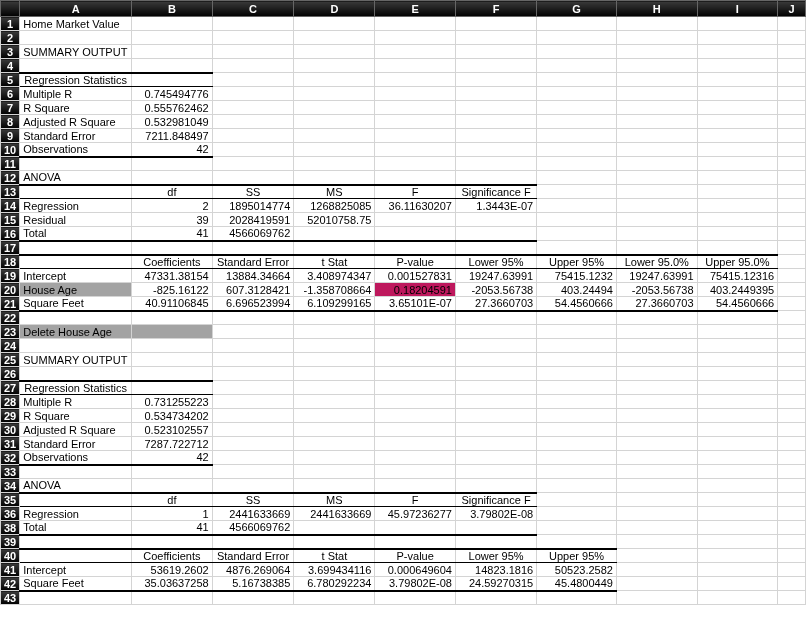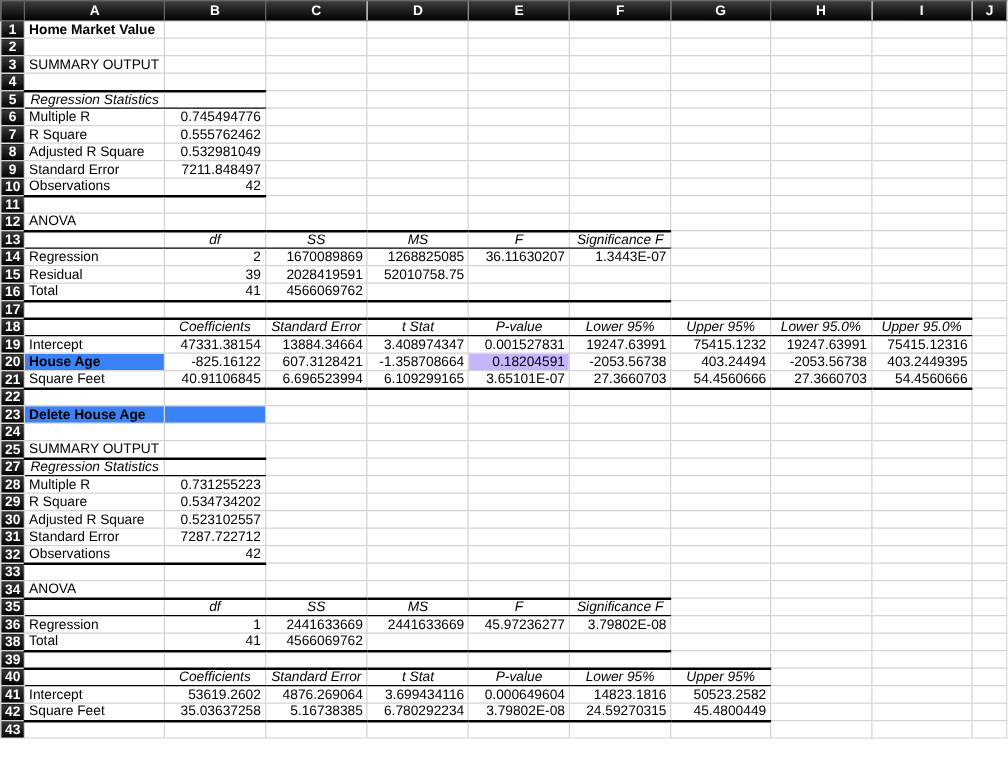--- a/index.html
+++ b/index.html
@@ -2,29 +2,29 @@
 <html><head>
 <meta charset="utf-8">
 <style>
   html,body{margin:0;padding:0;font-family:Arial,Helvetica,sans-serif;font-size:11px;background:#fff;color:#000}
   .sheet{border-collapse:collapse;table-layout:fixed}
   .sheet th,.sheet td{border:1px solid #d4d4d4;padding:0 3px;height:14px;overflow:hidden;white-space:nowrap;box-sizing:border-box}
   .sheet th{background:linear-gradient(#3a3a3a,#000);color:#fff;font-weight:bold;text-align:center;border:1px solid #666;height:16px}
   .corner{background:linear-gradient(#3a3a3a,#000);border:1px solid #666}
   .rowhead{background:linear-gradient(#3a3a3a,#000);color:#fff;font-weight:bold;text-align:center;border:1px solid #666;width:18px}
   .colA{width:112px}.colB{width:82px}.colC{width:82px}.colD{width:82px}.colE{width:82px}.colF{width:82px}.colG{width:82px}.colH{width:82px}.colI{width:82px}.colJ{width:30px}
-  .bold{font-weight:bold}
-  .ital{font-style:italic}
+  .bold{font-weight:normal}
+  .ital{}
   .ctr{text-align:center}
   .r{text-align:right}
   .bt2{border-top:2px solid #000!important}
   .bb2{border-bottom:2px solid #000!important}
   .bb1{border-bottom:1px solid #000!important}
-  .hlA{background:#3b82f6}
-  .hlB{background:#c4b5fd}
+  .hlA{background:#a3a3a3}
+  .hlB{background:#be185d}
 </style>
 </head>
 <body>
 
 <table class="sheet">
 <colgroup>
 <col style="width:18px">
       <col class="colA">
       <col class="colB">
       <col class="colC">
@@ -222,21 +222,21 @@
         <td class="ital ctr bt2 bb1">Significance F</td>
         <td></td>
         <td></td>
         <td></td>
         <td></td>
       </tr>
 <tr>
         <td class="rowhead">14</td>
         <td>Regression</td>
         <td class="r">2</td>
-        <td class="r">1670089869</td>
+        <td class="r">1895014774</td>
         <td class="r">1268825085</td>
         <td class="r">36.11630207</td>
         <td class="r">1.3443E-07</td>
         <td></td>
         <td></td>
         <td></td>
         <td></td>
       </tr>
 <tr>
         <td class="rowhead">15</td>
@@ -376,20 +376,33 @@
         <td></td>
         <td></td>
         <td></td>
         <td></td>
         <td></td>
         <td></td>
         <td></td>
         <td></td>
         <td></td>
       </tr>
+<tr>
+        <td class="rowhead">26</td>
+        <td></td>
+        <td></td>
+        <td></td>
+        <td></td>
+        <td></td>
+        <td></td>
+        <td></td>
+        <td></td>
+        <td></td>
+        <td></td>
+      </tr>
 
 <tr>
         <td class="rowhead">27</td>
         <td class="ital ctr bt2 bb1">Regression Statistics</td>
         <td class="bt2 bb1"></td>
         <td></td>
         <td></td>
         <td></td>
         <td></td>
         <td></td>

